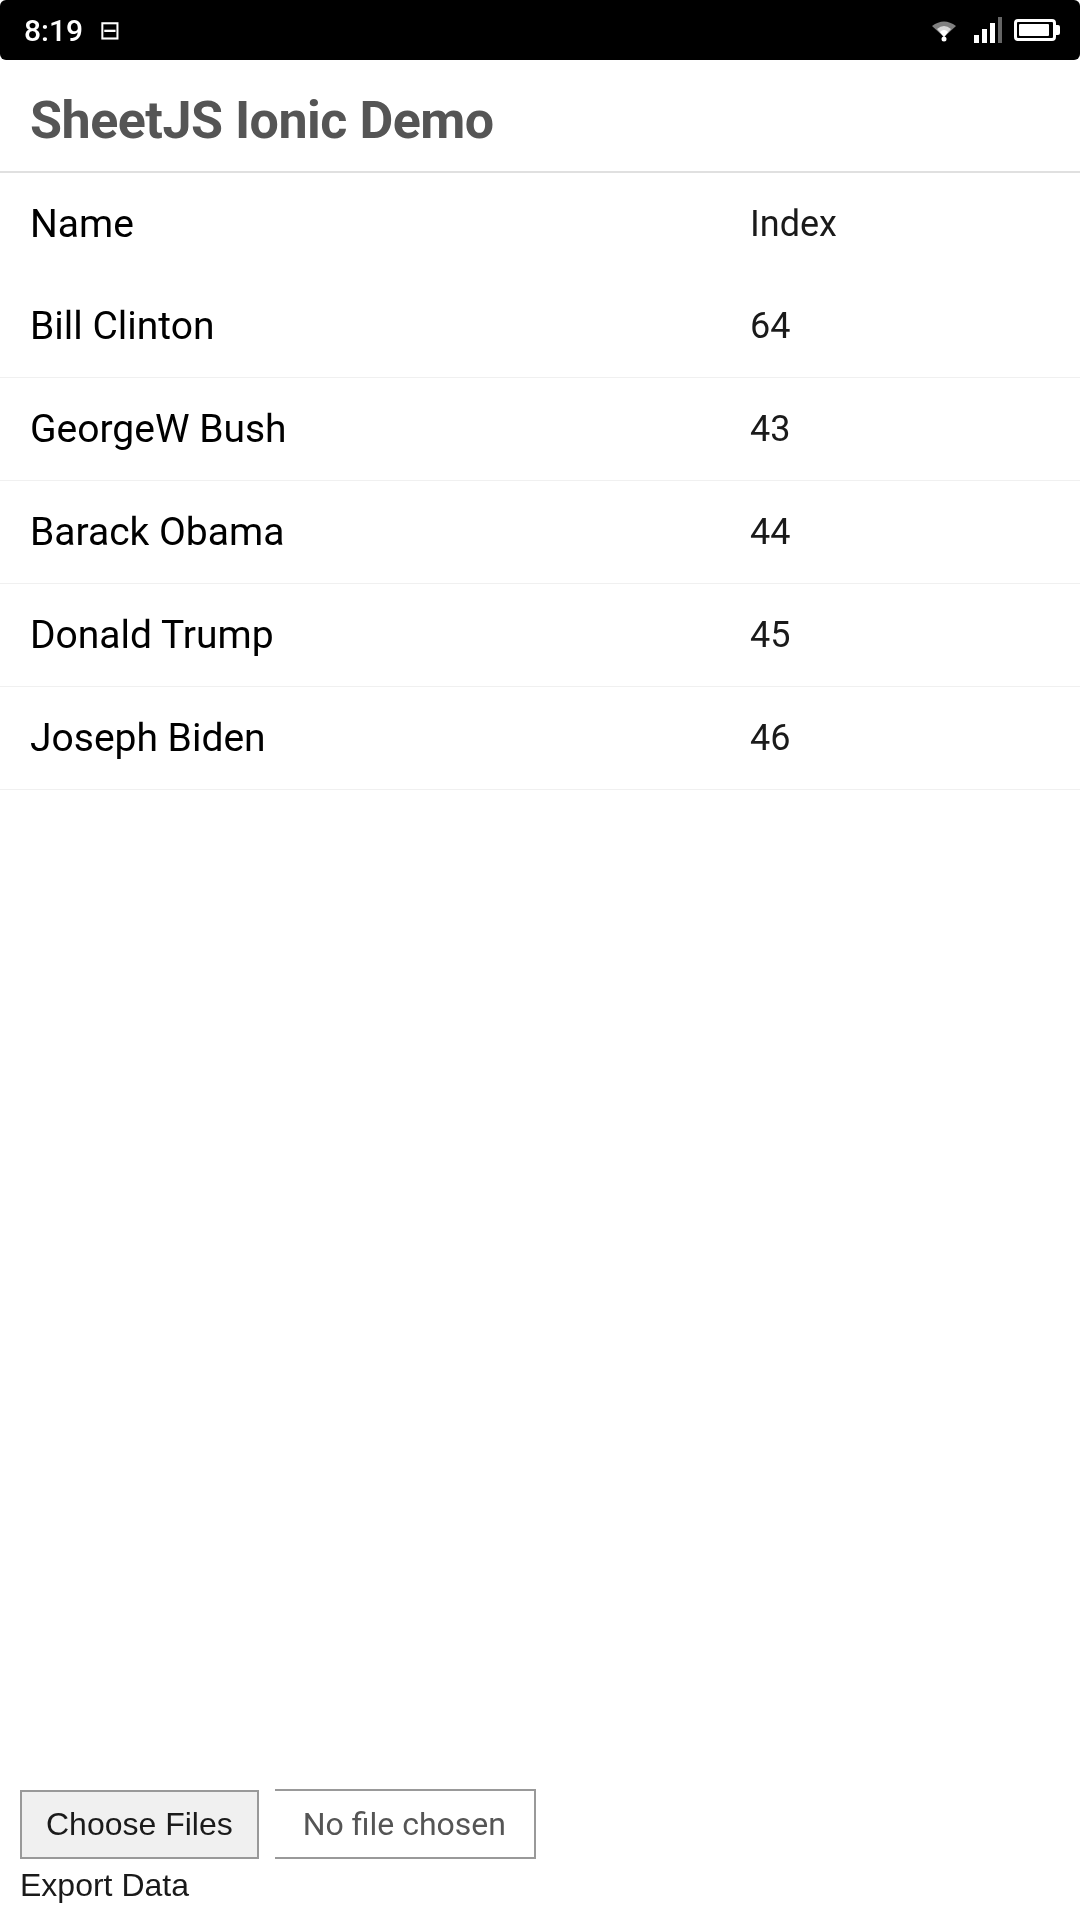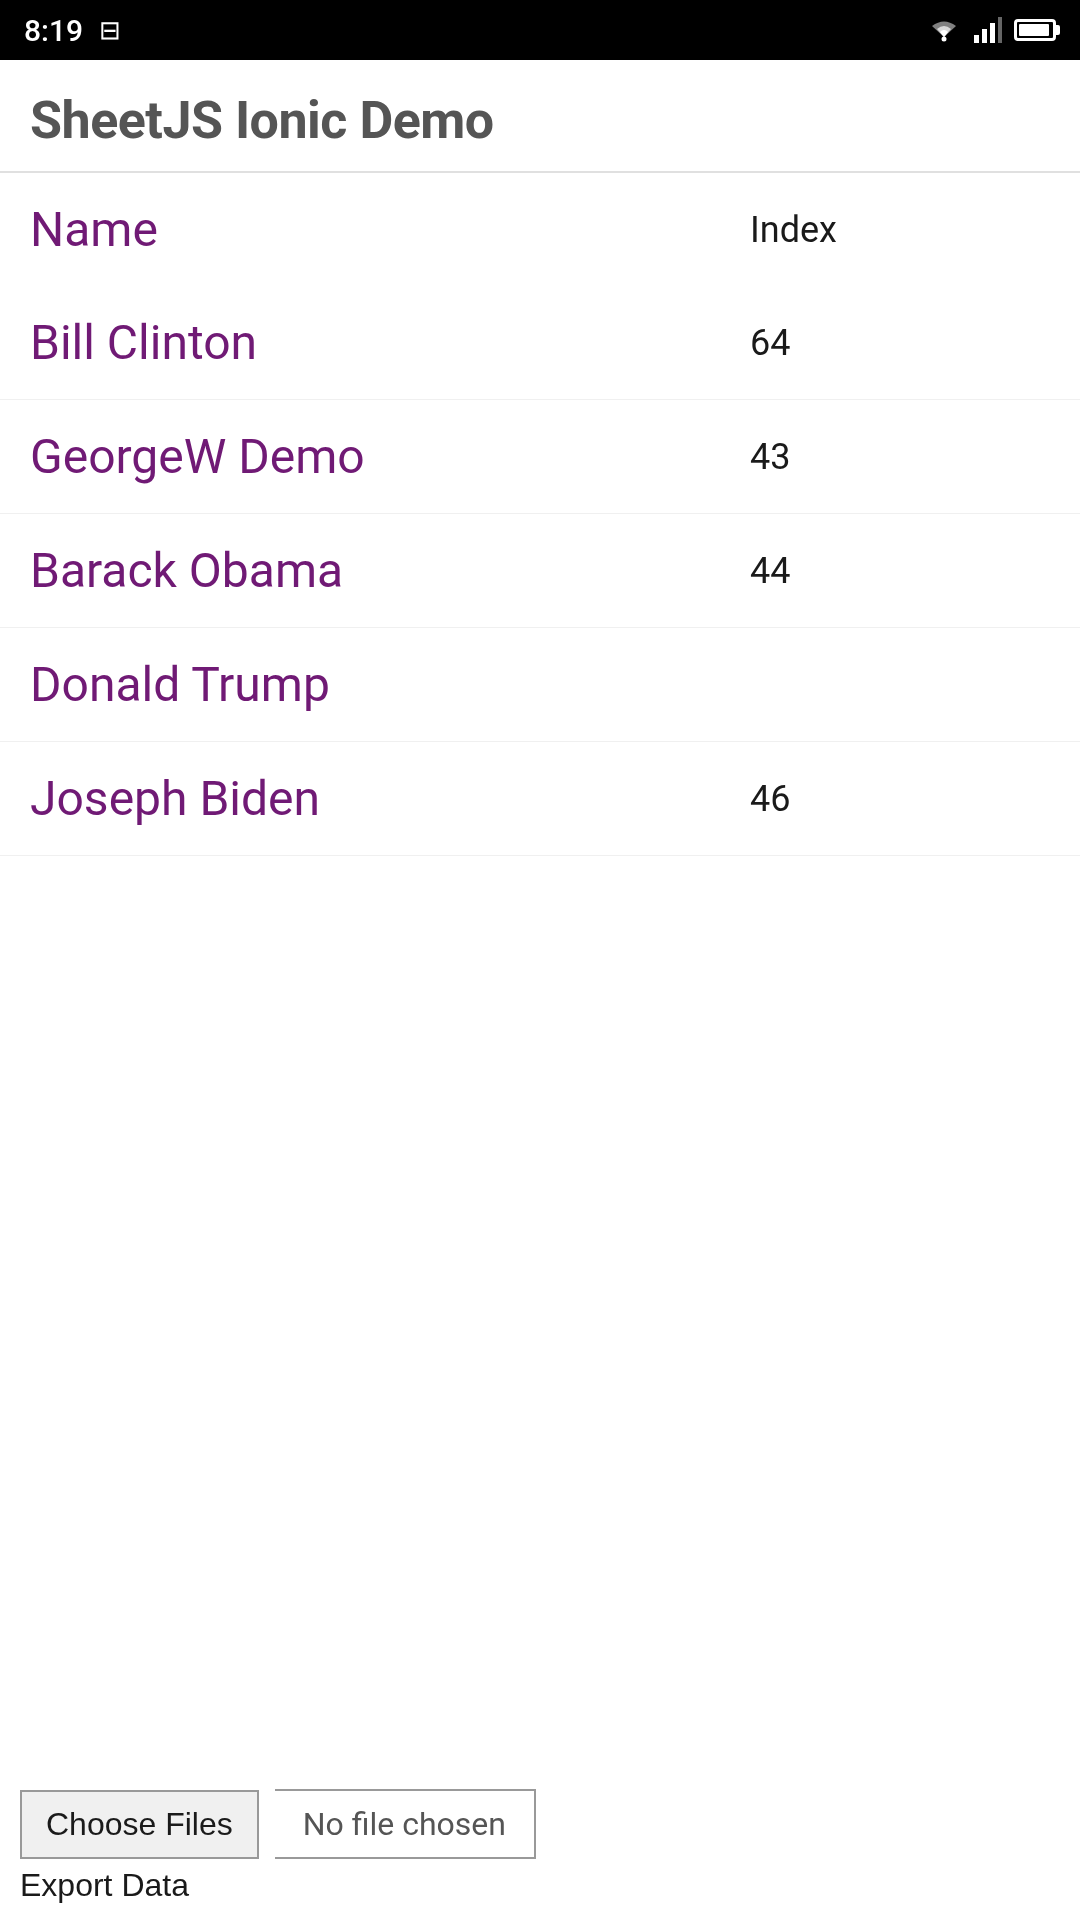--- a/index.html
+++ b/index.html
@@ -23,20 +23,21 @@
       width: 100%;
       height: 60px;
       background: #000000;
       display: flex;
       align-items: center;
       justify-content: space-between;
       padding: 0 24px;
       color: #ffffff;
       font-size: 28px;
       font-weight: 500;
+      border-radius: 6px;
     }
 
     .status-left {
       display: flex;
       align-items: center;
       gap: 16px;
     }
 
     .status-time {
       font-size: 30px;
@@ -118,22 +119,22 @@
       padding: 28px 30px;
       border-bottom: 1px solid #f0f0f0;
     }
 
     .table-row.header {
       border-bottom: none;
     }
 
     .col-name {
       flex: 1;
-      font-size: 48px;
-      color: #701a75;
+      font-size: 39px;
+      color: #000000;
     }
 
     .col-index {
       width: 300px;
       font-size: 36px;
       color: #1a1a1a;
     }
 
     .table-row.header .col-name,
     .table-row.header .col-index {
@@ -244,29 +245,30 @@
   <div class="table-row header">
     <div class="col-name">Name</div>
     <div class="col-index">Index</div>
   </div>
 
   <div class="table-row">
     <div class="col-name">Bill Clinton</div>
     <div class="col-index">64</div>
   </div>
   <div class="table-row">
-    <div class="col-name">GeorgeW Demo</div>
+    <div class="col-name">GeorgeW Bush</div>
     <div class="col-index">43</div>
   </div>
   <div class="table-row">
     <div class="col-name">Barack Obama</div>
     <div class="col-index">44</div>
   </div>
   <div class="table-row">
     <div class="col-name">Donald Trump</div>
+    <div class="col-index">45</div>
   </div>
   <div class="table-row">
     <div class="col-name">Joseph Biden</div>
     <div class="col-index">46</div>
   </div>
 </div>
 
 <div class="bottom-bar">
   <div class="file-input-row">
     <div class="file-input-left">

